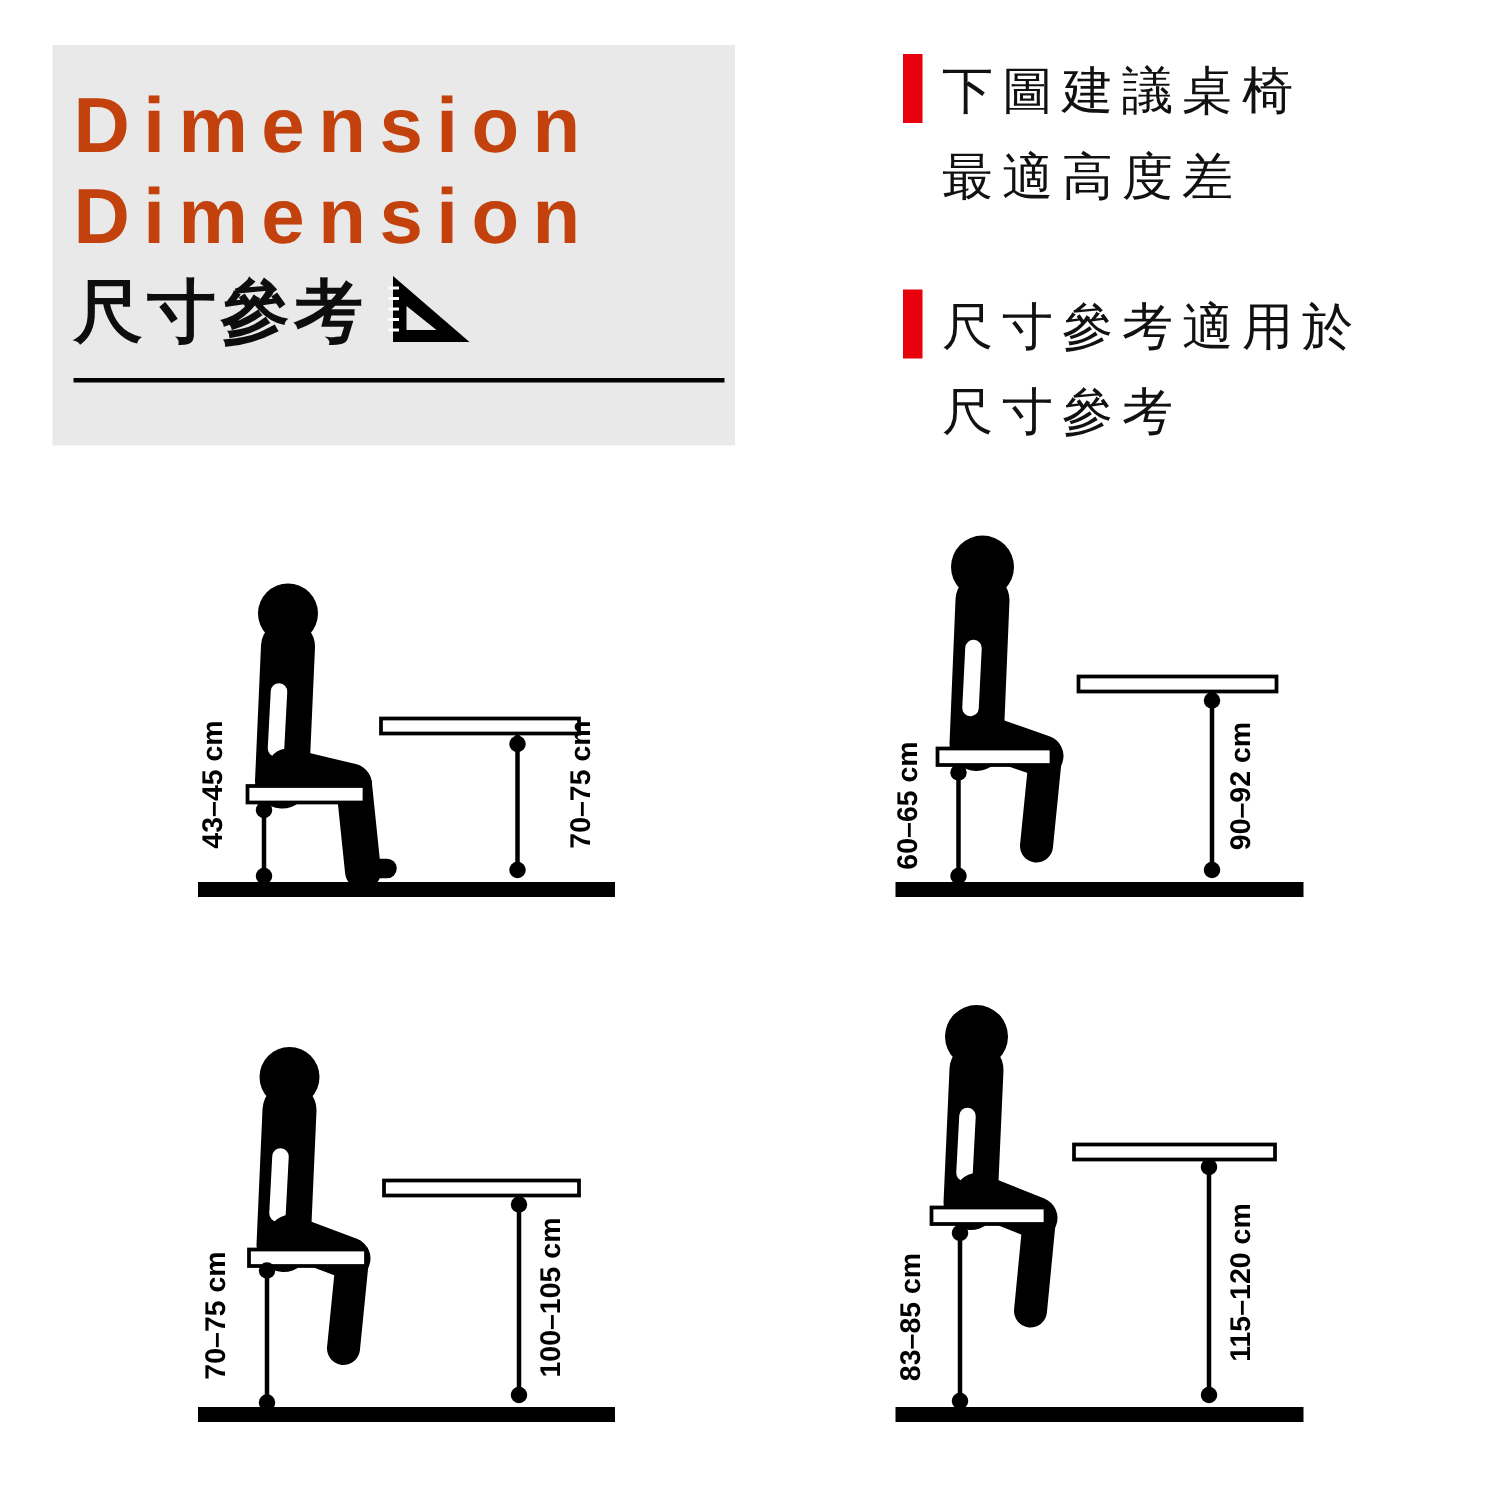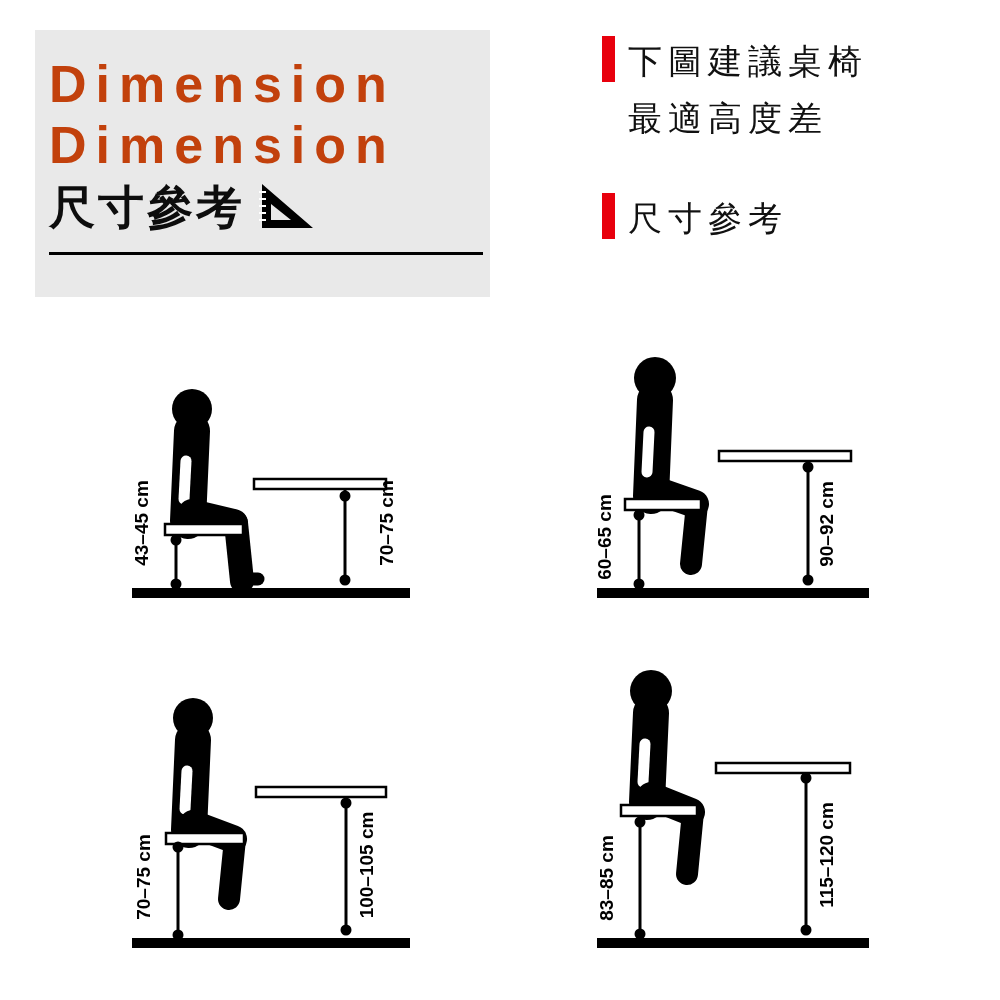--- a/index.html
+++ b/index.html
@@ -68,20 +68,21 @@
     <span class="note-bar"></span>
     <div class="note-text">
       <div>下圖建議桌椅</div>
       <div>最適高度差</div>
     </div>
   </div>
 
   <div class="note" style="left:602px; top:190px;">
     <span class="note-bar"></span>
     <div class="note-text">
+      <div>尺寸參考適用於</div>
       <div>尺寸參考</div>
     </div>
   </div>
 
   <svg class="d-svg" style="left:128px; top:383px;" width="287" height="222" viewBox="0 0 287 222">
     <rect class="ink" x="4" y="205" width="278" height="10"></rect>
     <g>
       <circle class="ink" cx="64" cy="26" r="20"></circle>
       <path class="torso" d="M64,48 L60,138" stroke-width="36"></path>
       <path class="arm" d="M58,78 L56,116" stroke-width="11"></path>

